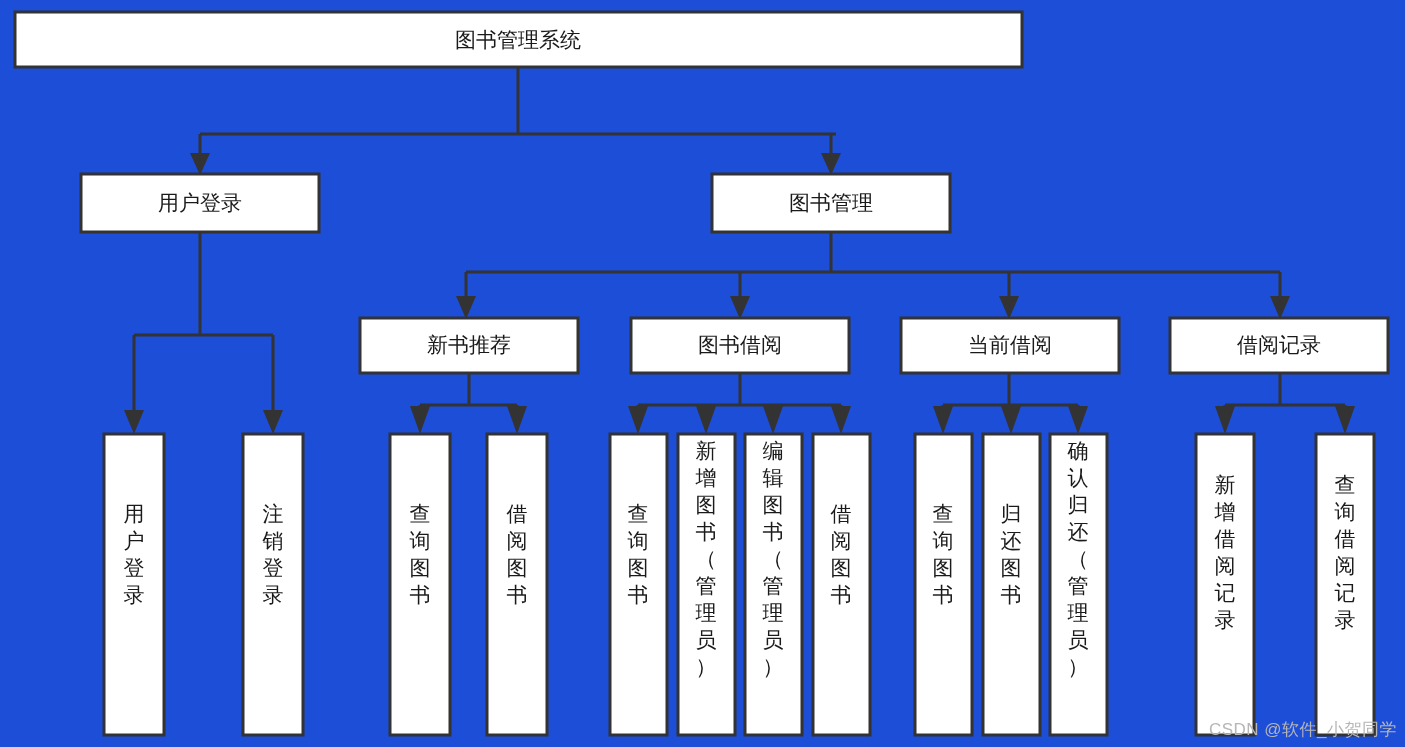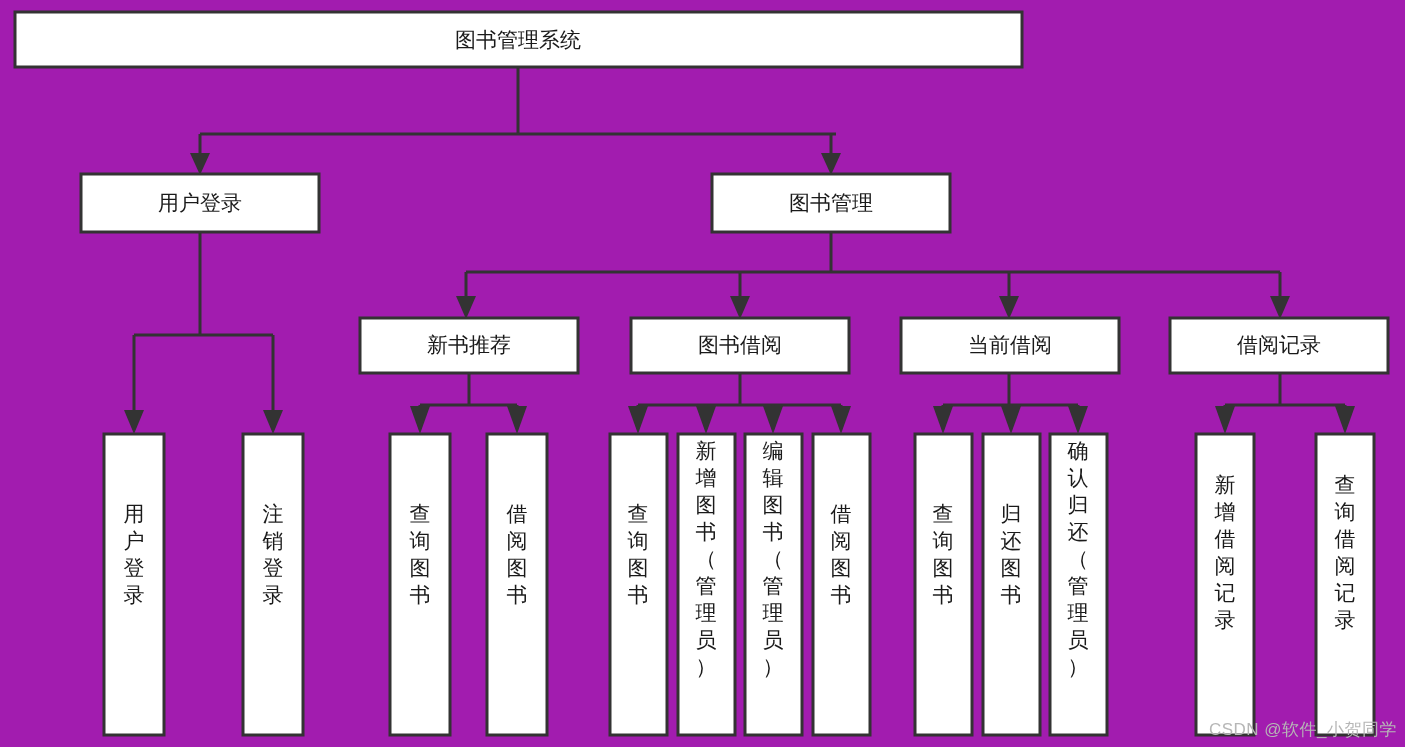--- a/index.html
+++ b/index.html
@@ -8,21 +8,21 @@
     padding: 0;
     background: #ffffff;
   }
   body {
     font-family: "Liberation Sans", "DejaVu Sans", sans-serif;
   }
   #diagram-root {
     position: relative;
     width: 1405px;
     height: 747px;
-    background: #a21caf;
+    background: #1d4ed8;
     overflow: hidden;
   }
   svg#flow-svg {
     position: absolute;
     top: 0;
     left: 0;
     width: 1405px;
     height: 747px;
     display: block;
   }

